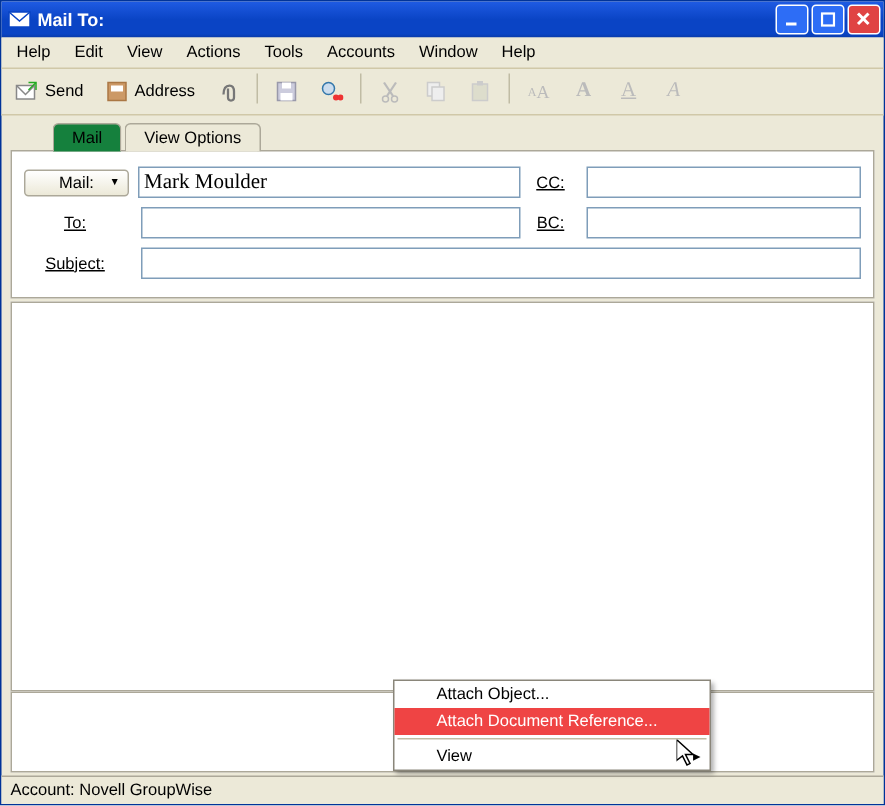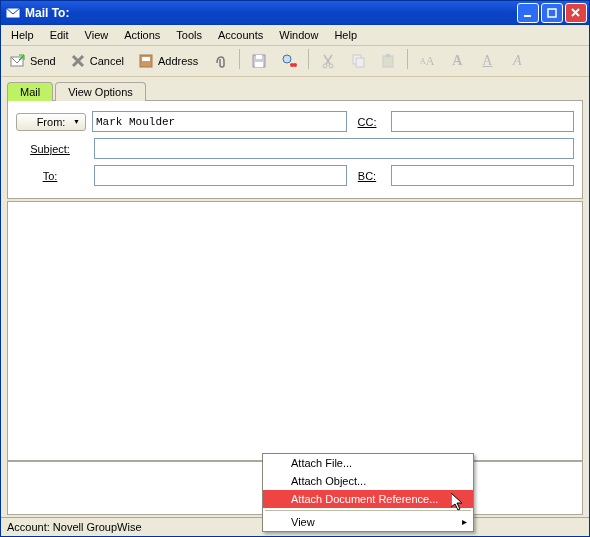--- a/index.html
+++ b/index.html
@@ -82,22 +82,23 @@
     padding: 3px 12px;
     background: #ECE9D8;
     border: 1px solid #aca899;
     border-bottom: none;
     border-radius: 4px 4px 0 0;
     margin-right: 2px;
     position: relative;
     top: 1px;
   }
   .tab.active {
-    background: #bef264;
+    background: #15803d;
     z-index: 2;
+    margin-left: 28px;
   }
   .formpanel {
     margin: 0 6px;
     border: 1px solid #aca899;
     background: #fff;
     padding: 10px 8px 6px 8px;
   }
   .frow {
     display: flex;
     gap: 6px;
@@ -107,22 +108,22 @@
   .labelbox {
     width: 68px;
     text-align: center;
     padding: 2px 0;
   }
   .labelbox.lbl { text-align: center; padding-right:4px;text-decoration:underline; }
   .textinput {
     border: 1px solid #7f9db9;
     height: 17px;
     padding: 1px 3px;
-    font-family: Liberation Mono, monospace;
-    font-size: 11px;
+    font-family: Liberation Serif, serif;
+    font-size: 14px;
   }
   .body-area {
     margin: 2px 6px 0 6px;
     border: 1px solid #aca899;
     background: #fff;
     flex: 1;
   }
   .attach-area {
     margin: 0 6px 2px 6px;
     border: 1px solid #aca899;
@@ -235,29 +236,20 @@
             <polyline points="1,4 7,10 13,4" fill="none" stroke="#888"></polyline>
             <polyline points="9,2 14,2 14,7" fill="none" stroke="#2a2"></polyline>
             <line x1="14" y1="2" x2="9" y2="7" stroke="#2a2"></line>
           </svg>
         </span>
       <span>Send</span>
     </div>
     <div class="tbtn">
       <span class="ticon">
           <svg width="16" height="16">
-            <line x1="3" y1="3" x2="13" y2="13" stroke="#888" stroke-width="3"></line>
-            <line x1="13" y1="3" x2="3" y2="13" stroke="#888" stroke-width="3"></line>
-          </svg>
-        </span>
-      <span>Cancel</span>
-    </div>
-    <div class="tbtn">
-      <span class="ticon">
-          <svg width="16" height="16">
             <rect x="2" y="2" width="12" height="12" fill="#c96" stroke="#a74"></rect>
             <rect x="4" y="4" width="8" height="4" fill="#fff"></rect>
           </svg>
         </span>
       <span>Address</span>
     </div>
     <div class="tbtn">
       <span class="ticon">
           <svg width="16" height="16">
             <path d="M5 10 Q5 4 9 4 Q12 4 12 8 L12 12 Q12 14 10 14 Q8 14 8 12 L8 6" fill="none" stroke="#777" stroke-width="1.5"></path>
@@ -335,48 +327,47 @@
   </div>
 
   <div class="tabs">
     <div class="tab active">Mail</div>
     <div class="tab">View Options</div>
   </div>
 
   <div class="formpanel">
     <div class="frow">
       <div class="from-combo">
-        <span>From:</span>
+        <span>Mail:</span>
       </div>
       <input class="textinput" style="flex: 1 1 0%;" value="Mark Moulder">
       <div class="labelbox lbl" style="width:28px">CC:</div>
       <input class="textinput" style="width: 175px;" value="">
-    </div>
-    <div class="frow">
-      <div class="labelbox lbl">Subject:</div>
-      <input class="textinput" style="flex: 1 1 0%;" value="">
     </div>
     <div class="frow">
       <div class="labelbox lbl">To:</div>
       <input class="textinput" style="flex: 1 1 0%;" value="">
       <div class="labelbox lbl" style="width:28px">BC:</div>
       <input class="textinput" style="width: 175px;" value="">
     </div>
+    <div class="frow">
+      <div class="labelbox lbl">Subject:</div>
+      <input class="textinput" style="flex: 1 1 0%;" value="">
+    </div>
   </div>
 
   <div class="body-area"></div>
 
   <div class="attach-area"></div>
 
   <div class="statusbar">
     <span>Account: Novell GroupWise</span>
   </div>
 
   <div class="ctxmenu">
-    <div class="item">Attach File...</div>
     <div class="item">Attach Object...</div>
     <div class="item sel">Attach Document Reference...</div>
     <div class="sep"></div>
     <div class="item sub">View</div>
   </div>
 
   <svg class="cursor" width="16" height="20">
     <polygon points="0,0 0,14 4,11 7,17 9,16 6,10 11,10" fill="#fff" stroke="#000"></polygon>
   </svg>
 

